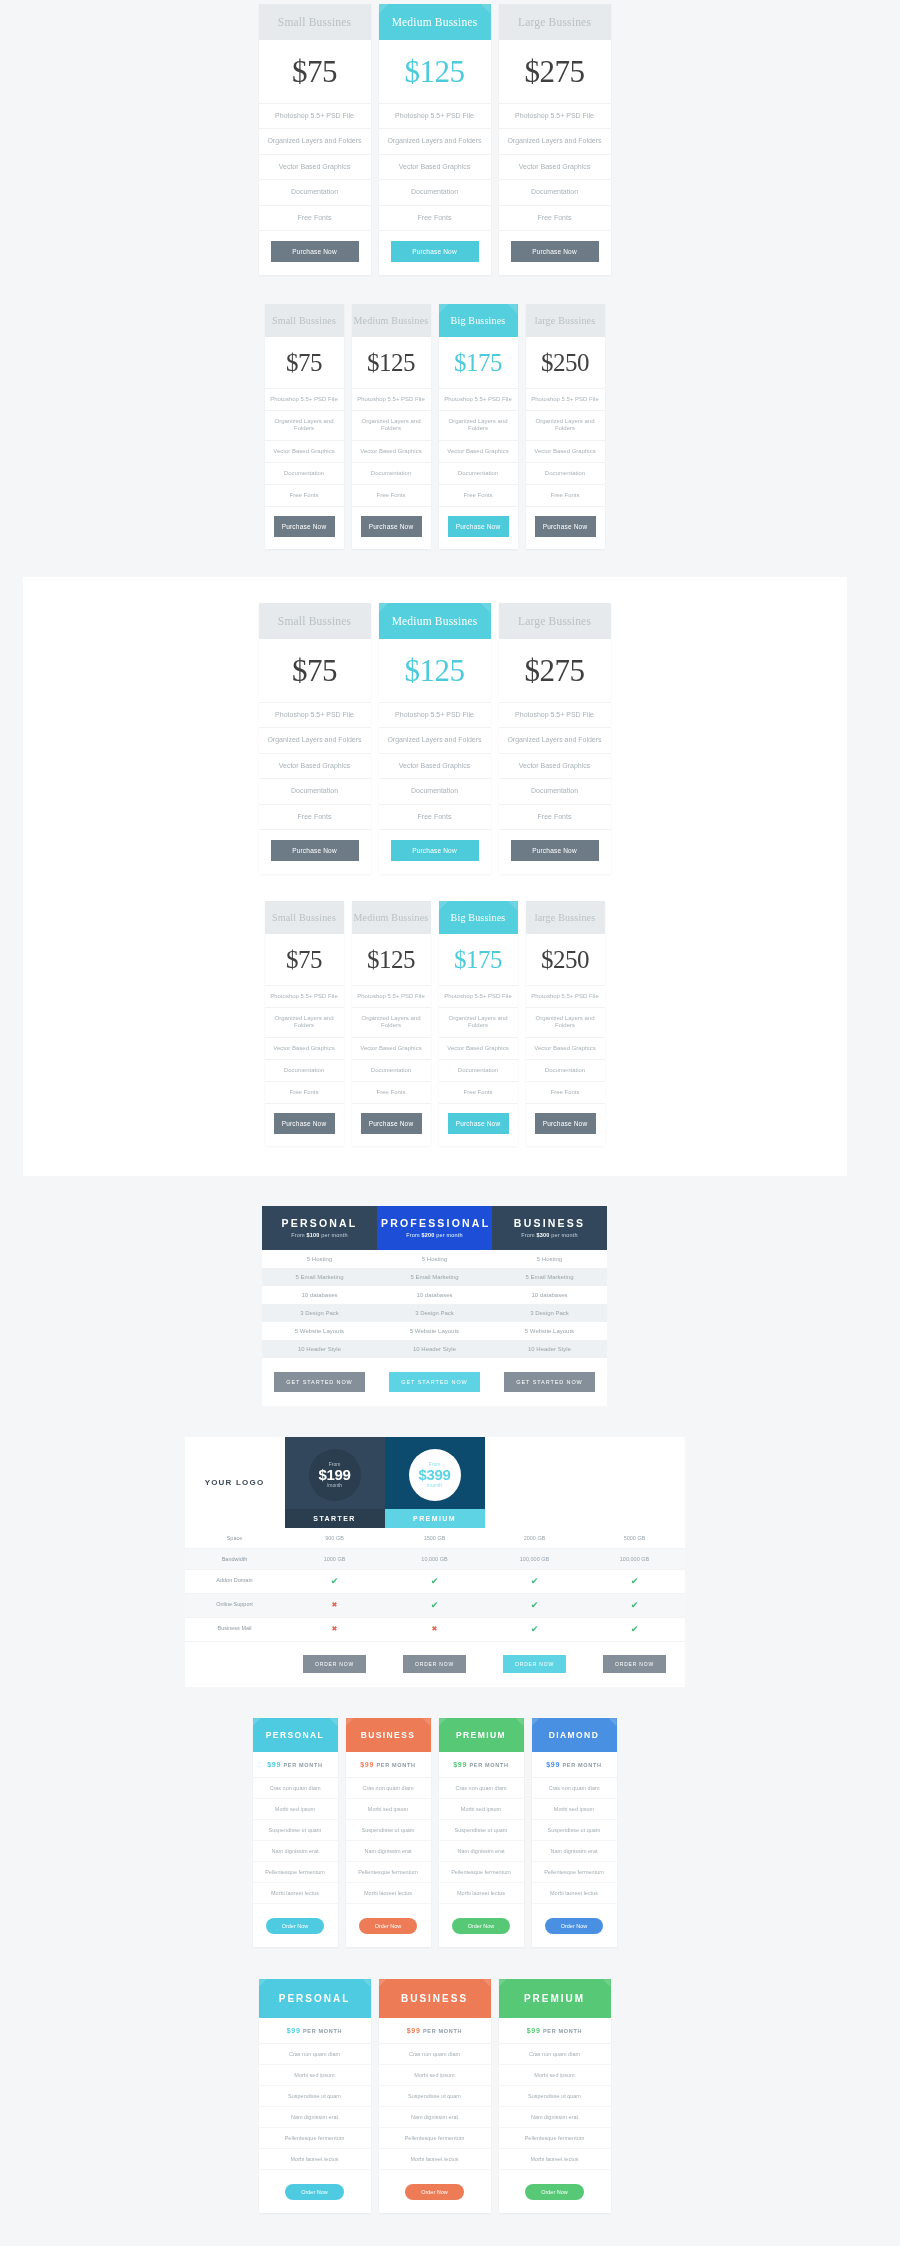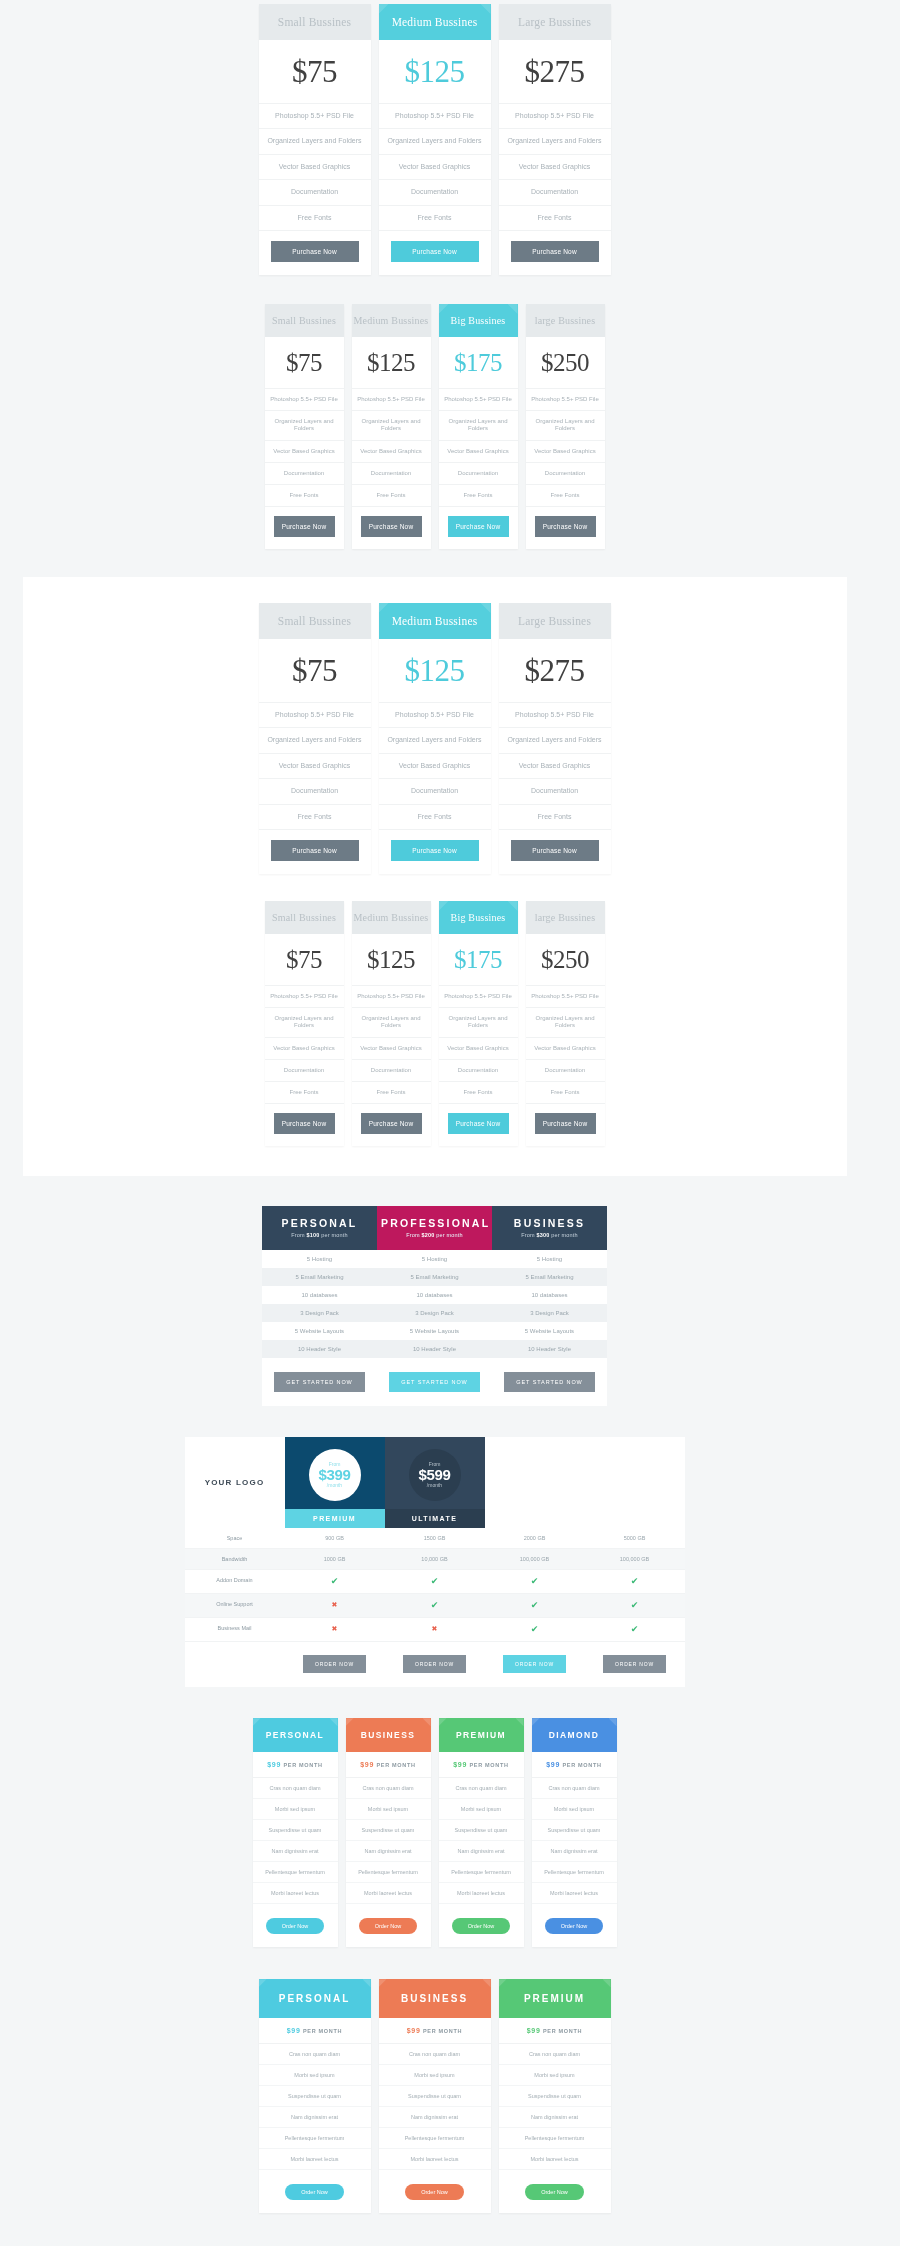--- a/index.html
+++ b/index.html
@@ -91,21 +91,21 @@
     margin: 0 auto;
     padding: 26px 0 30px;
   }
 
   
   .darktbl { display: flex; justify-content: center; width: 500px; margin: 0 auto; }
   .darktbl-col { width: 115px; background: #fff; }
   .darktbl-head {
     background: #32475c; color: #fff; text-align: center; padding: 11px 4px 12px;
   }
-  .darktbl-col.featured .darktbl-head { background: #be185d; }
+  .darktbl-col.featured .darktbl-head { background: #1d4ed8; }
   .darktbl-title { font-size: 10.5px; font-weight: bold; letter-spacing: 2.2px; }
   .darktbl-sub { font-size: 5.5px; margin-top: 3px; color: #c6d2dc; letter-spacing: .2px; }
   .darktbl-col.featured .darktbl-sub { color: #eafaff; }
   .darktbl-sub b { color: #fff; }
   .darktbl-feat { font-size: 6px; color: #9aa6ad; text-align: center; padding: 6px 2px; background:#fff; }
   .darktbl-feat.alt { background: #eef1f3; }
   .darktbl-btnwrap { padding: 12px 12px 14px; background: #fff; text-align: center; }
   .darktbl-btn {
     display:inline-block; width: 100%;
     background: #848f99; color: #fff; border: 0;
@@ -420,35 +420,35 @@
           <div class="darktbl-feat alt">10 Header Style</div>
           <div class="darktbl-btnwrap"><button class="darktbl-btn">GET STARTED NOW</button></div>
         </div>
       </div>
   </div>
 
   <div class="section" style="padding:31px 16px 0;">
     <div class="cmp">
       <div class="cmp-head" id="cmpHead">
           <div class="cmp-logo">YOUR LOGO</div>
+          <div class="cmp-plan">
+            <div class="cmp-circle">
+              <div class="cmp-from">From</div>
+              <div class="cmp-amt">$199</div>
+              <div class="cmp-per">/month</div>
+            </div>
+            <div class="cmp-name">STARTER</div>
+          </div>
           <div class="cmp-plan featured">
             <div class="cmp-circle">
               <div class="cmp-from">From</div>
               <div class="cmp-amt">$399</div>
               <div class="cmp-per">/month</div>
             </div>
             <div class="cmp-name">PREMIUM</div>
-          </div>
-          <div class="cmp-plan">
-            <div class="cmp-circle">
-              <div class="cmp-from">From</div>
-              <div class="cmp-amt">$599</div>
-              <div class="cmp-per">/month</div>
-            </div>
-            <div class="cmp-name">ULTIMATE</div>
           </div>
         </div>
       <div id="cmpRows">
           <div class="cmp-row">
             <div class="cmp-cell label">Space</div>
             <div class="cmp-cell">900 GB</div>
             <div class="cmp-cell">1500 GB</div>
             <div class="cmp-cell">2000 GB</div>
             <div class="cmp-cell">5000 GB</div>
           </div>

